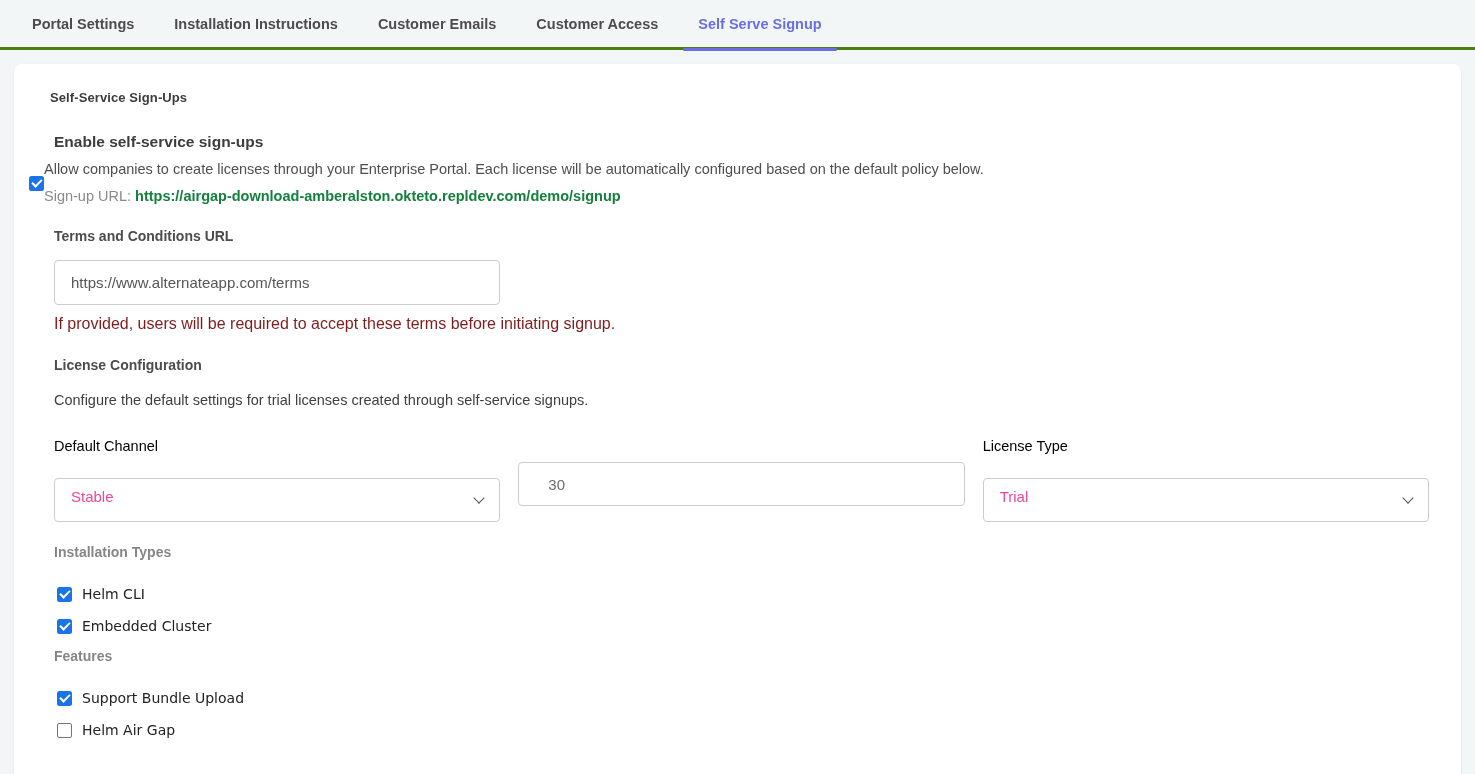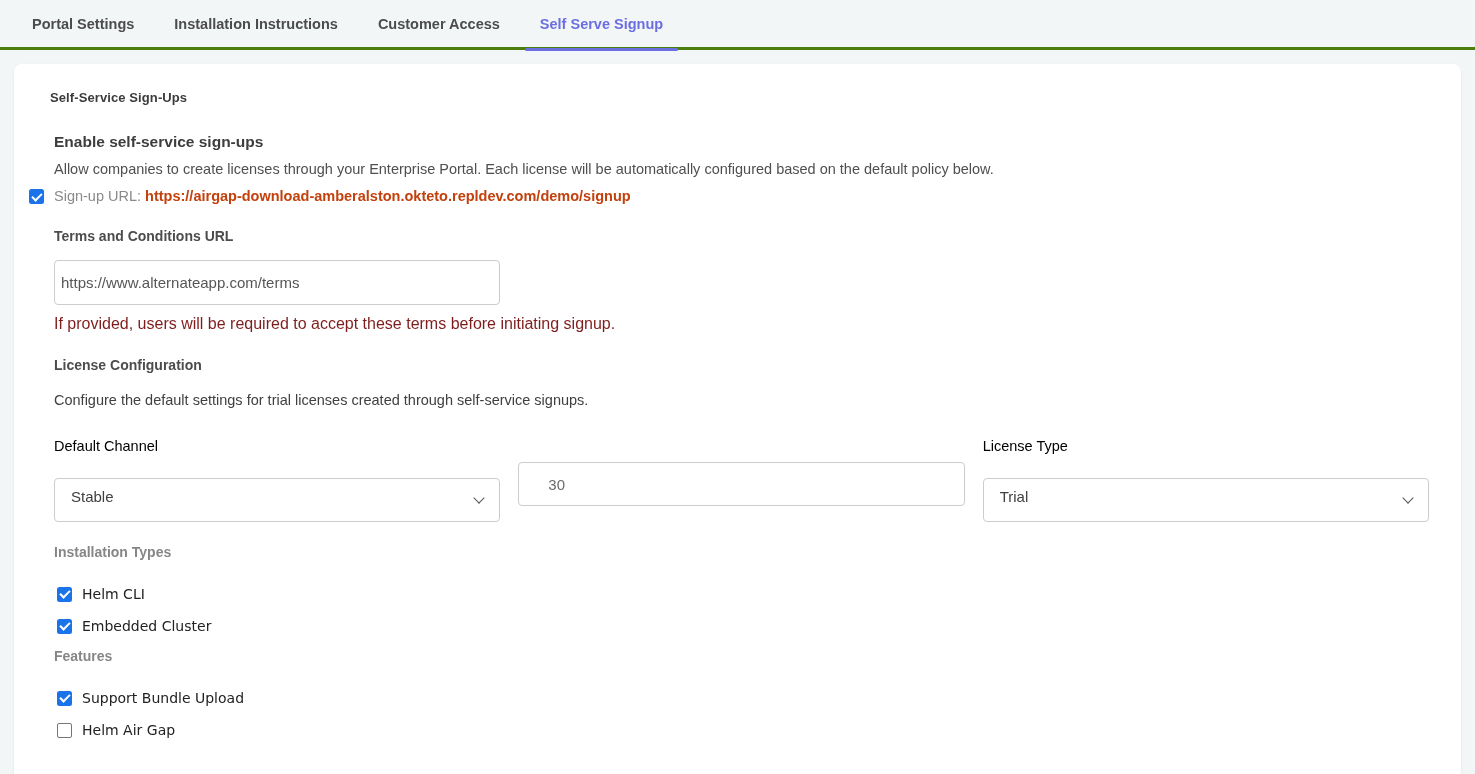--- a/index.html
+++ b/index.html
@@ -65,26 +65,25 @@
     font-size:15.5px;
     font-weight:600;
     color:#3d3d3d;
   }
 
   
   .enable-row {
     margin-top:9px;
     margin-left:-25px;
     display:flex;
-    align-items:flex-end;
-    gap:10px;
+    align-items:center;
   }
   .enable-text { font-size:14.5px; line-height:19px; color:#4f4f4f; }
   .signup-line { margin-top:9px; font-size:14.5px; color:#8a8a8a; }
-  .signup-link { color:#c2410c; font-weight:600; text-decoration:none; cursor:pointer; }
+  .signup-link { color:#15803d; font-weight:600; text-decoration:none; cursor:pointer; }
 
   
   .cb {
     width:15px; height:15px;
     flex:none;
     position:relative;
     margin-top:2px;
     border-radius:2.5px;
     cursor:pointer;
   }
@@ -106,21 +105,21 @@
     font-weight:600;
     color:#4c4c4c;
   }
   .text-input {
     display:block;
     margin-top:16px;
     width:446px;
     height:45px;
     border:1px solid #cccccc;
     border-radius:4px;
-    padding:0 6px;
+    padding:0 16px;
     font-family:"Liberation Sans", sans-serif;
     font-size:15px;
     color:#565656;
     background:#fff;
     outline:none;
   }
   .helper-text {
     margin-top:10px;
     font-size:16px;
     color:#7f1d1d;
@@ -146,21 +145,21 @@
   }
   .control-wrap { position:relative; margin-top:24px; }
   .select-control {
     width:100%;
     height:44px;
     border:1px solid #cccccc;
     border-radius:4px;
     padding:0 36px 8px 16px;
     font-family:"Liberation Sans", sans-serif;
     font-size:15px;
-    color:#404040;
+    color:#ec4899;
     background:#fff;
     appearance:none;
     -webkit-appearance:none;
     outline:none;
     cursor:pointer;
   }
   .chevron {
     position:absolute;
     right:17px; top:50%;
     width:8px; height:8px;
@@ -205,20 +204,21 @@
     color:#222222;
   }
   .features-label { margin-top:8px; }
 </style>
 </head>
 <body>
 
 <div class="tabbar">
   <div class="tab">Portal Settings</div>
   <div class="tab">Installation Instructions</div>
+  <div class="tab">Customer Emails</div>
   <div class="tab">Customer Access</div>
   <div class="tab active">Self Serve Signup</div>
 </div>
 
 <div class="card">
 
   <div class="page-title">Self-Service Sign-Ups</div>
 
   <div class="indent">
     <div class="section-heading">Enable self-service sign-ups</div>

